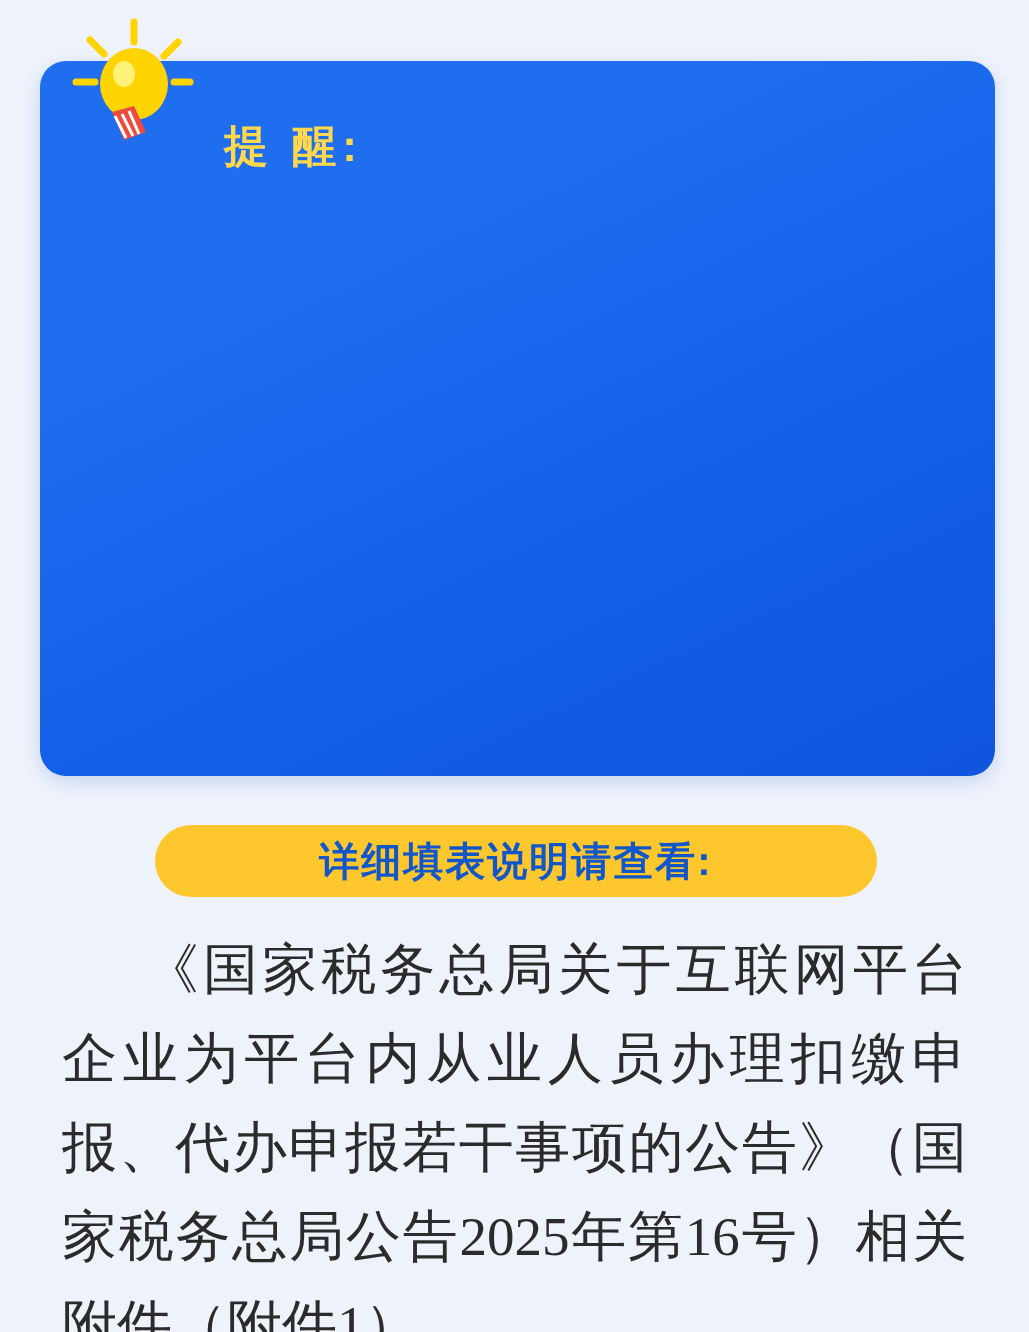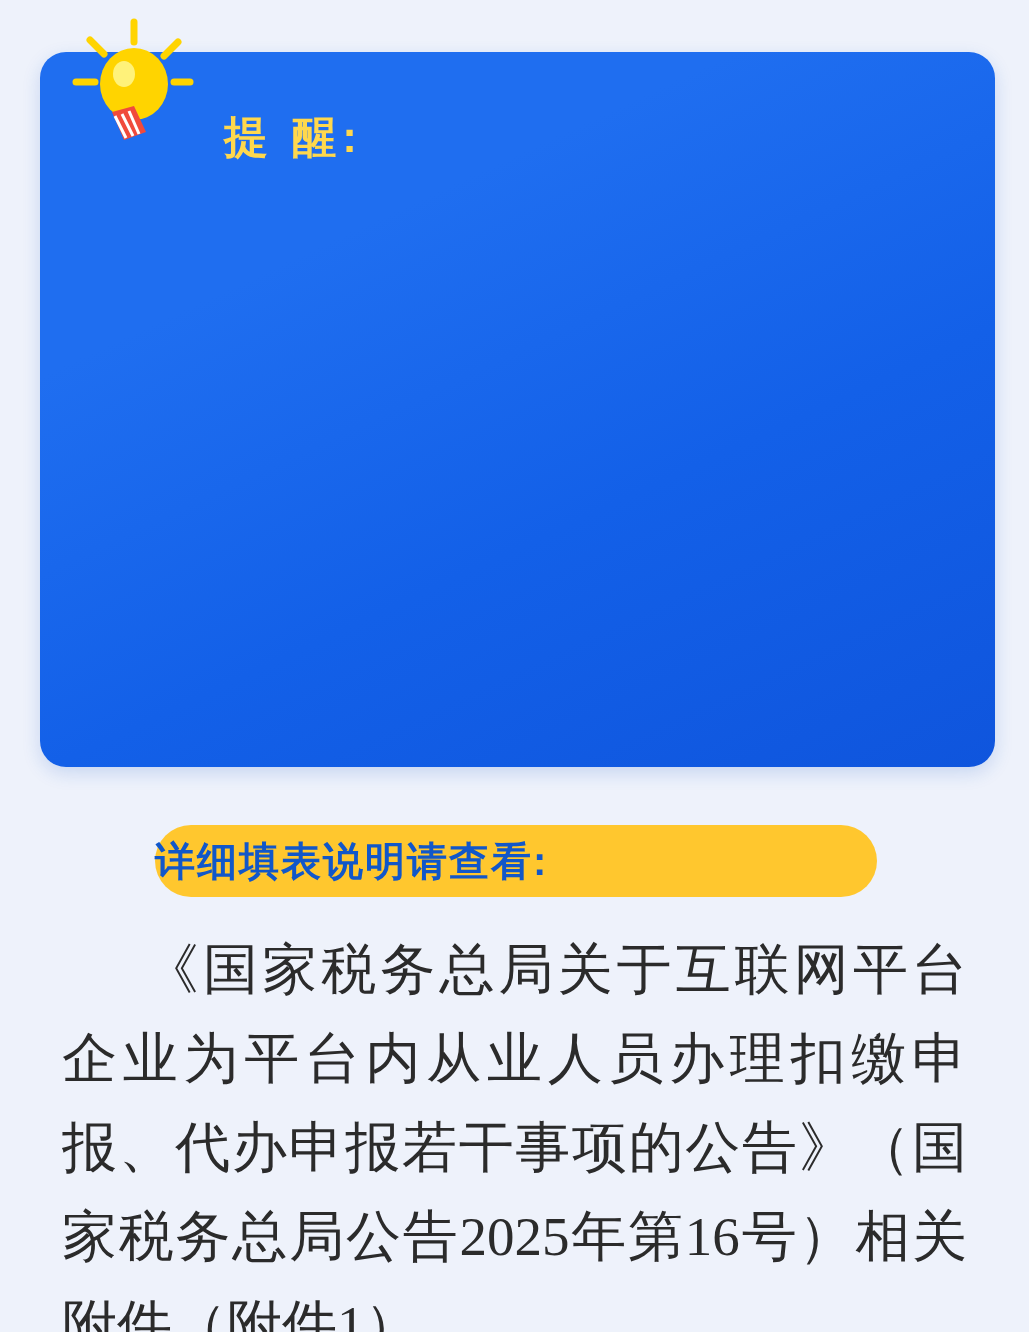--- a/index.html
+++ b/index.html
@@ -19,21 +19,21 @@
   .reminder-wrap {
     position: absolute;
     left: 40px;
     top: 48px;
     width: 955px;
     height: 715px;
   }
   .reminder-card {
     position: absolute;
     left: 0;
-    top: 4px;
+    top: 13px;
     width: 955px;
     height: 715px;
     border-radius: 26px;
     background: linear-gradient(155deg, #1f6ef0 0%, #1f6ef0 28%, #1360e8 62%, #0f55dd 100%);
     box-sizing: border-box;
     padding: 56px 38px 40px 36px;
     box-shadow: 0 6px 18px rgba(30, 90, 200, 0.18);
   }
   .bulb {
     position: absolute;
@@ -74,20 +74,21 @@
   .pill {
     position: absolute;
     left: 155px;
     top: 825px;
     width: 722px;
     height: 72px;
     background: #ffc72e;
     border-radius: 36px;
     display: flex;
     align-items: center;
+    justify-content: center;
   }
   .pill-text {
     color: #1157c9;
     font-size: 40px;
     font-weight: bold;
     letter-spacing: 2px;
     font-family: "Liberation Sans", sans-serif;
   }
 
   

